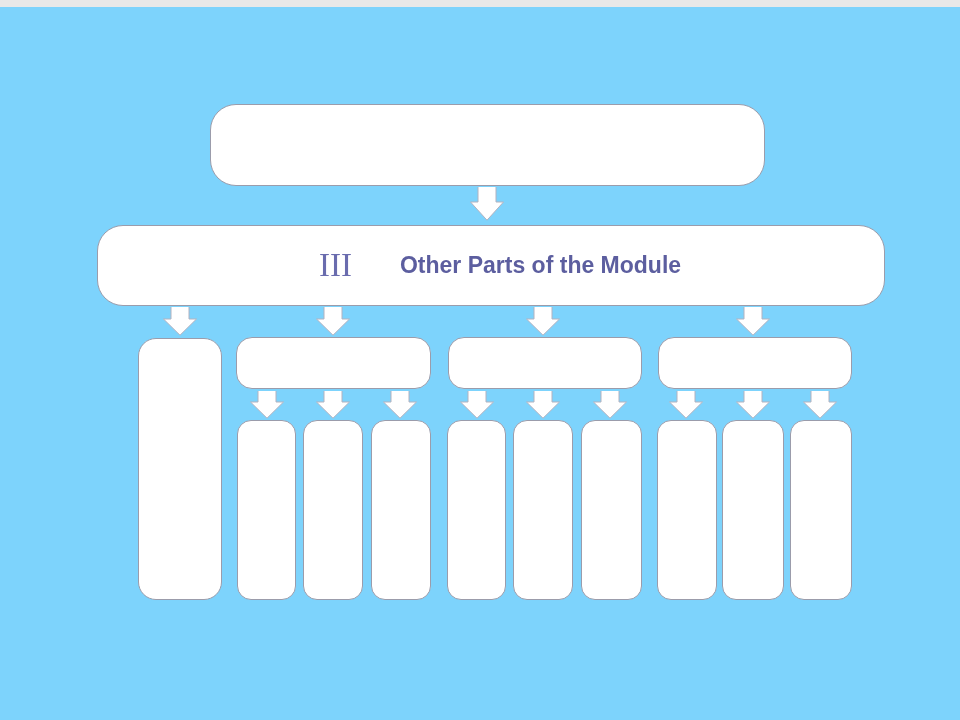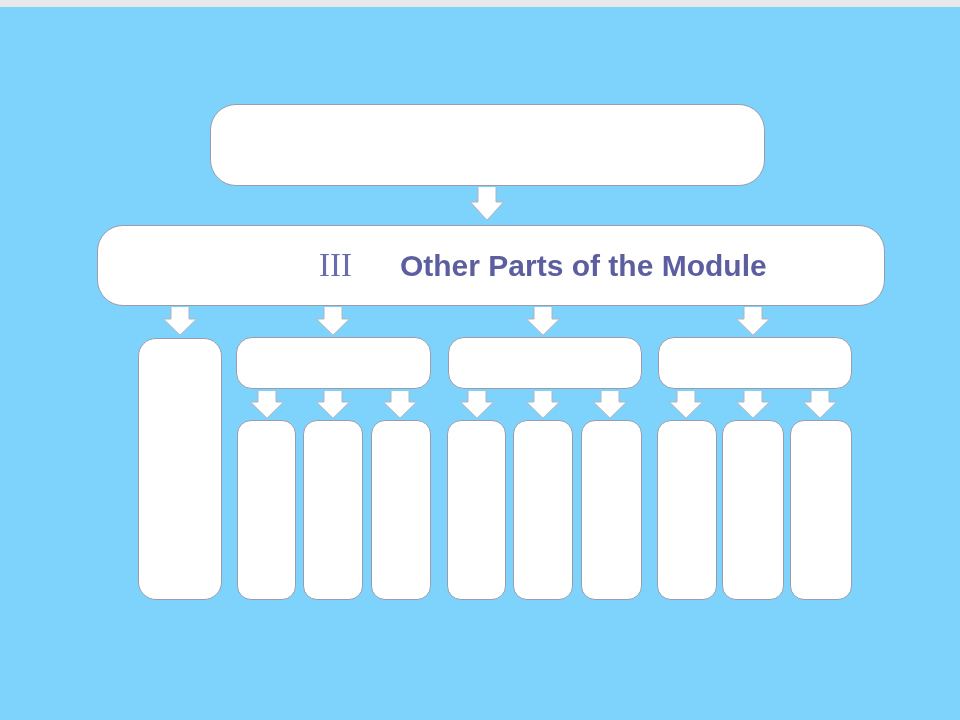--- a/index.html
+++ b/index.html
@@ -33,21 +33,21 @@
     font-family: "Liberation Serif", serif;
     font-size: 33px;
     font-weight: normal;
     color: var(--numeral-color);
     line-height: 1;
     white-space: pre;
   }
   .title {
     font-family: "Liberation Sans", sans-serif;
     font-weight: bold;
-    font-size: 30px;
+    font-size: 23px;
     color: var(--title-color);
     margin-left: 48px;
     line-height: 1;
     white-space: pre;
   }
   .b-tall { left: 138px; top: 331px; width: 84px;  height: 262px; border-radius: 18px; }
   .b-h1   { left: 236px; top: 330px; width: 195px; height: 52px;  border-radius: 16px; }
   .b-h2   { left: 448px; top: 330px; width: 194px; height: 52px;  border-radius: 16px; }
   .b-h3   { left: 658px; top: 330px; width: 194px; height: 52px;  border-radius: 16px; }
   .b-s    { top: 413px; height: 180px; border-radius: 14px; }

